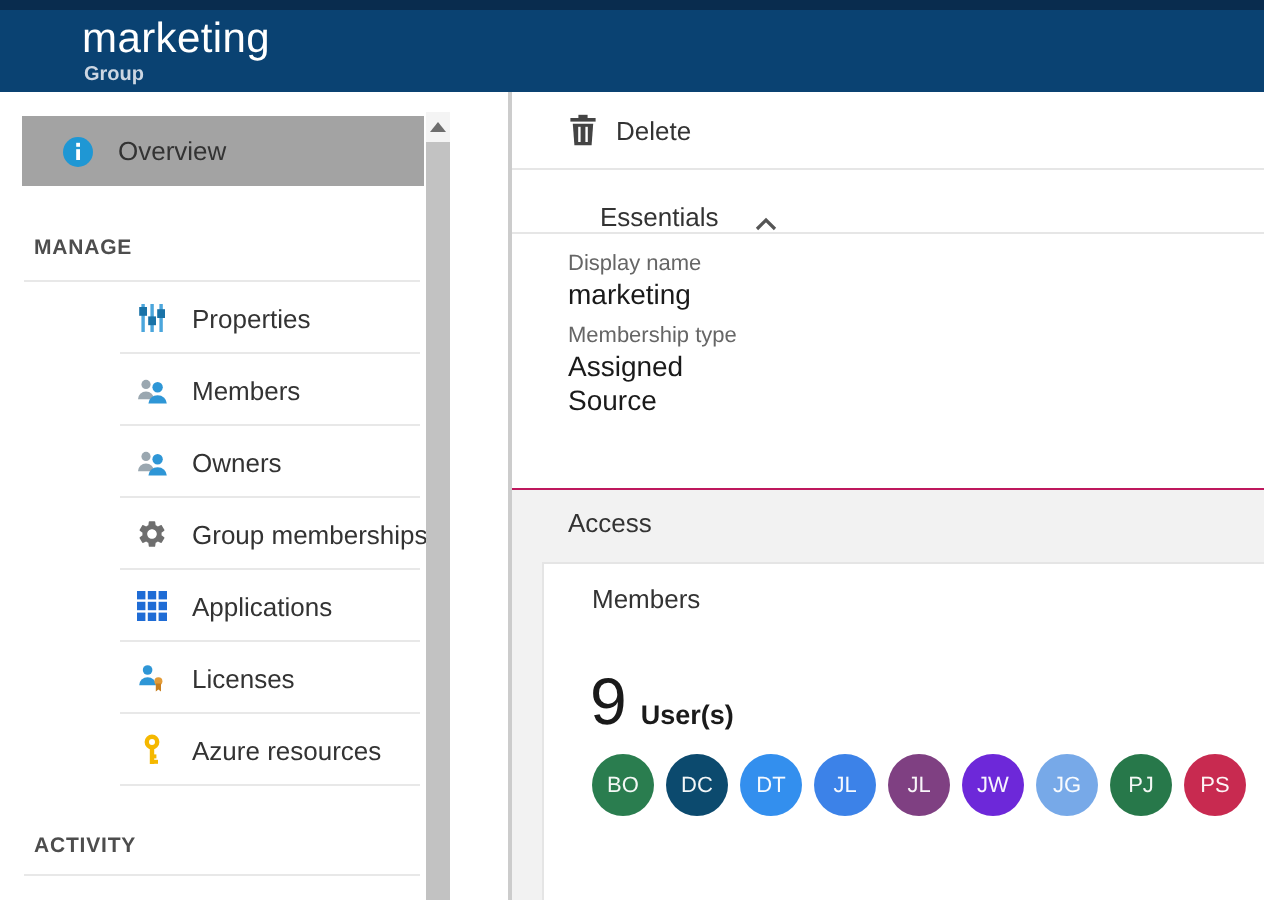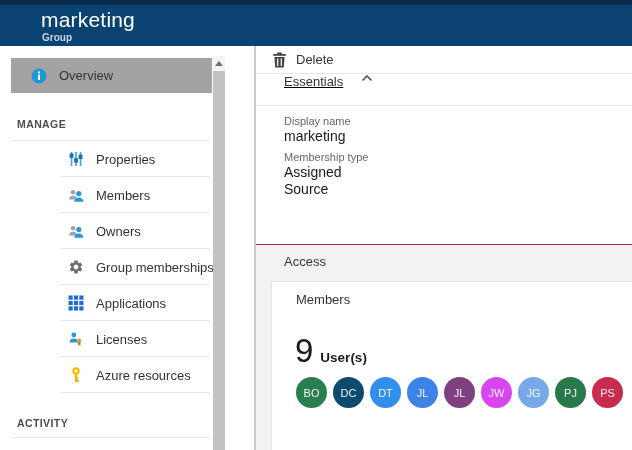--- a/index.html
+++ b/index.html
@@ -34,24 +34,24 @@
   .nav-list li::after { content:""; position:absolute; left:12px; right:2px; bottom:0; height:1px; background:#e8e8e8; }
 
   
   .scrollbar { position:absolute; left:213px; top:56px; width:12px; height:394px; background:#f4f4f4; }
   .scroll-arrow { position:absolute; left:0; top:0; width:12px; height:14px; display:flex; align-items:center; justify-content:center; cursor:pointer; }
   .scroll-arrow::after { content:""; width:0; height:0; border-left:4px solid transparent; border-right:4px solid transparent; border-bottom:5px solid #6e6e6e; }
   .scroll-thumb { position:absolute; left:0; top:15px; bottom:0; width:12px; background:#c2c2c2; cursor:pointer; }
 
   
   .blade { position:absolute; left:254px; top:46px; right:0; bottom:0; background:#fff; border-left:2px solid #cccccc; }
-  .toolbar { height:28px; border-bottom:1px solid #e6e6e6; display:flex; align-items:center; padding-left:16px; }
+  .toolbar { height:39px; border-bottom:1px solid #e6e6e6; display:flex; align-items:center; padding-left:28px; }
   .delete-btn { display:flex; align-items:center; gap:9px; cursor:pointer; background:none; border:none; font-family:inherit; }
   .delete-label { font-size:13px; color:#333; }
-  .ess-header { height:32px; border-bottom:1px solid #e6e6e6; display:flex; align-items:flex-start; padding-left:28px; cursor:pointer;text-decoration:underline; }
+  .ess-header { height:32px; border-bottom:1px solid #e6e6e6; display:flex; align-items:flex-end; padding-left:44px; cursor:pointer; }
   .ess-title { font-size:13px; color:#333; }
   .ess-chevron { margin-left:18px; display:flex; align-items:center; }
   .ess-body { padding:9px 0 0 28px; }
   .field-label { font-size:11px; color:#666; margin-top:7px; }
   .field-label:first-child { margin-top:0; }
   .field-value { font-size:14px; color:#1a1a1a; margin-top:1px; }
 
   
   .access { position:absolute; left:0; right:0; top:198px; bottom:0; background:#f2f2f2; border-top:1px solid #be185d; }
   .access-title { position:absolute; left:28px; top:9px; font-size:13px; color:#333; }
@@ -240,21 +240,21 @@
             </div>
           <div class="avatar" style="background: rgb(51, 143, 238);">
               <span>DT</span>
             </div>
           <div class="avatar" style="background: rgb(60, 130, 232);">
               <span>JL</span>
             </div>
           <div class="avatar" style="background: rgb(127, 64, 130);">
               <span>JL</span>
             </div>
-          <div class="avatar" style="background: #d946ef;">
+          <div class="avatar" style="background: #6d28d9;">
               <span>JW</span>
             </div>
           <div class="avatar" style="background: rgb(119, 169, 232);">
               <span>JG</span>
             </div>
           <div class="avatar" style="background: rgb(39, 120, 74);">
               <span>PJ</span>
             </div>
           <div class="avatar" style="background: rgb(200, 42, 80);">
               <span>PS</span>

